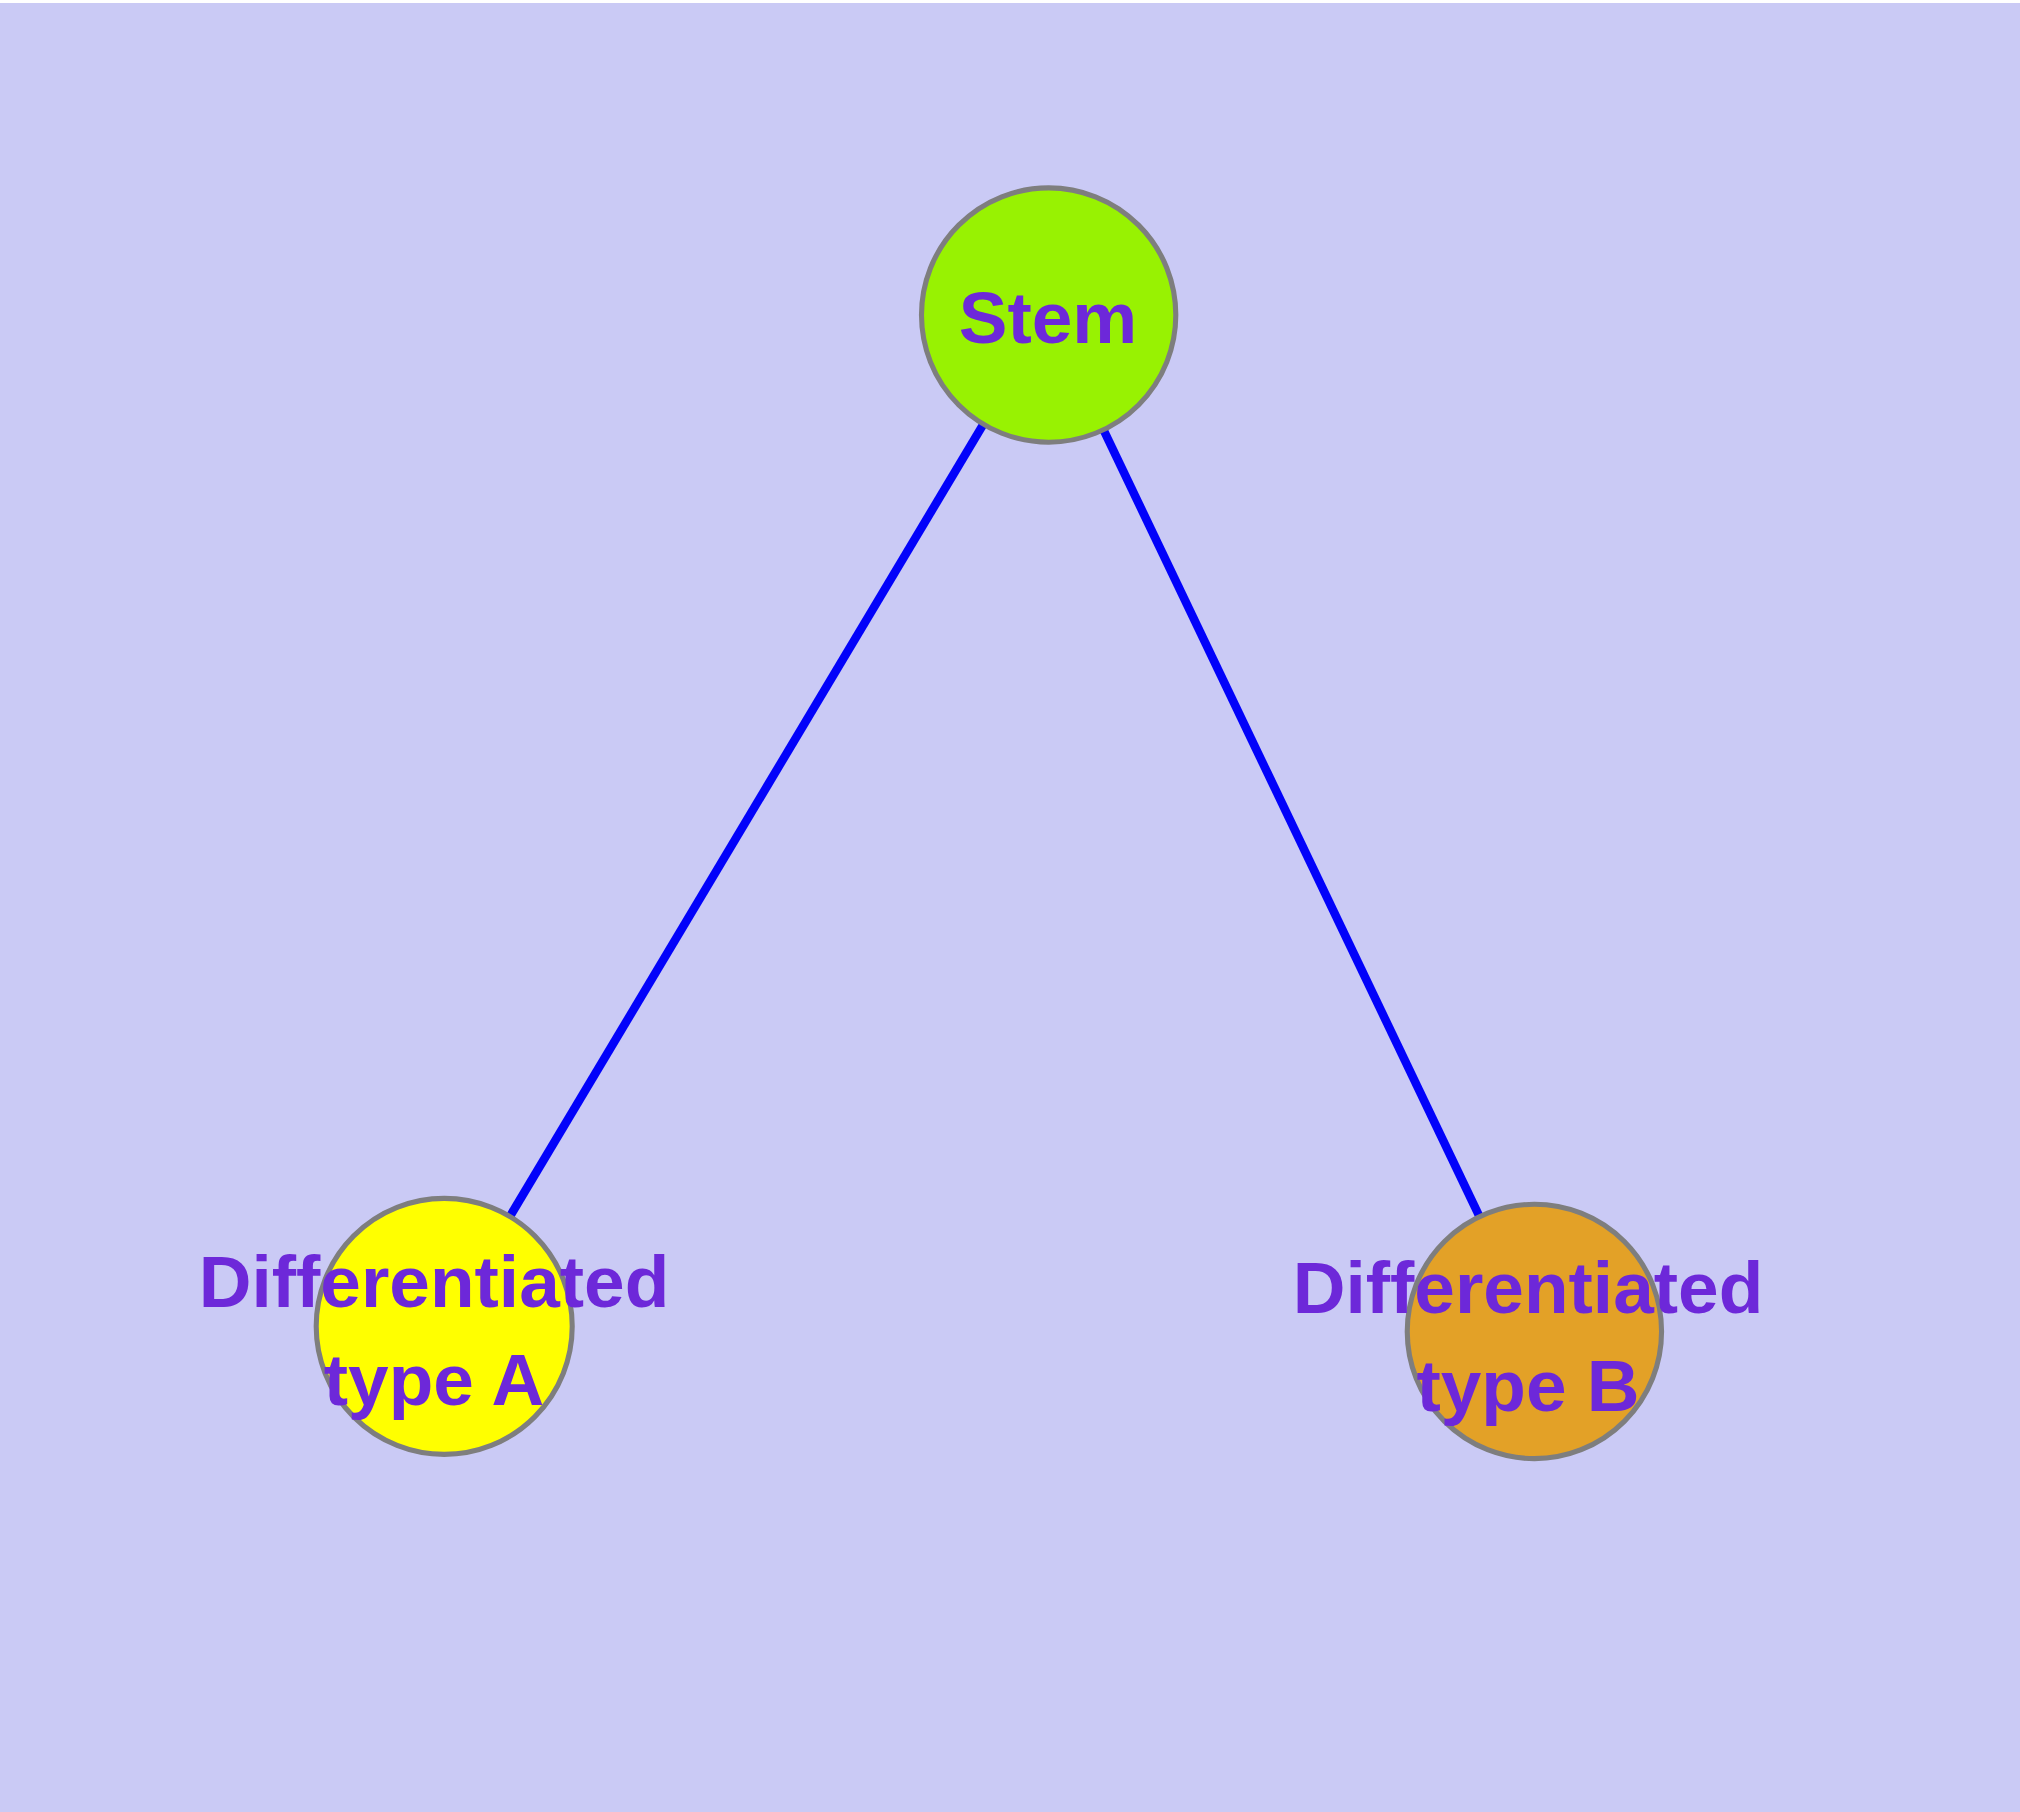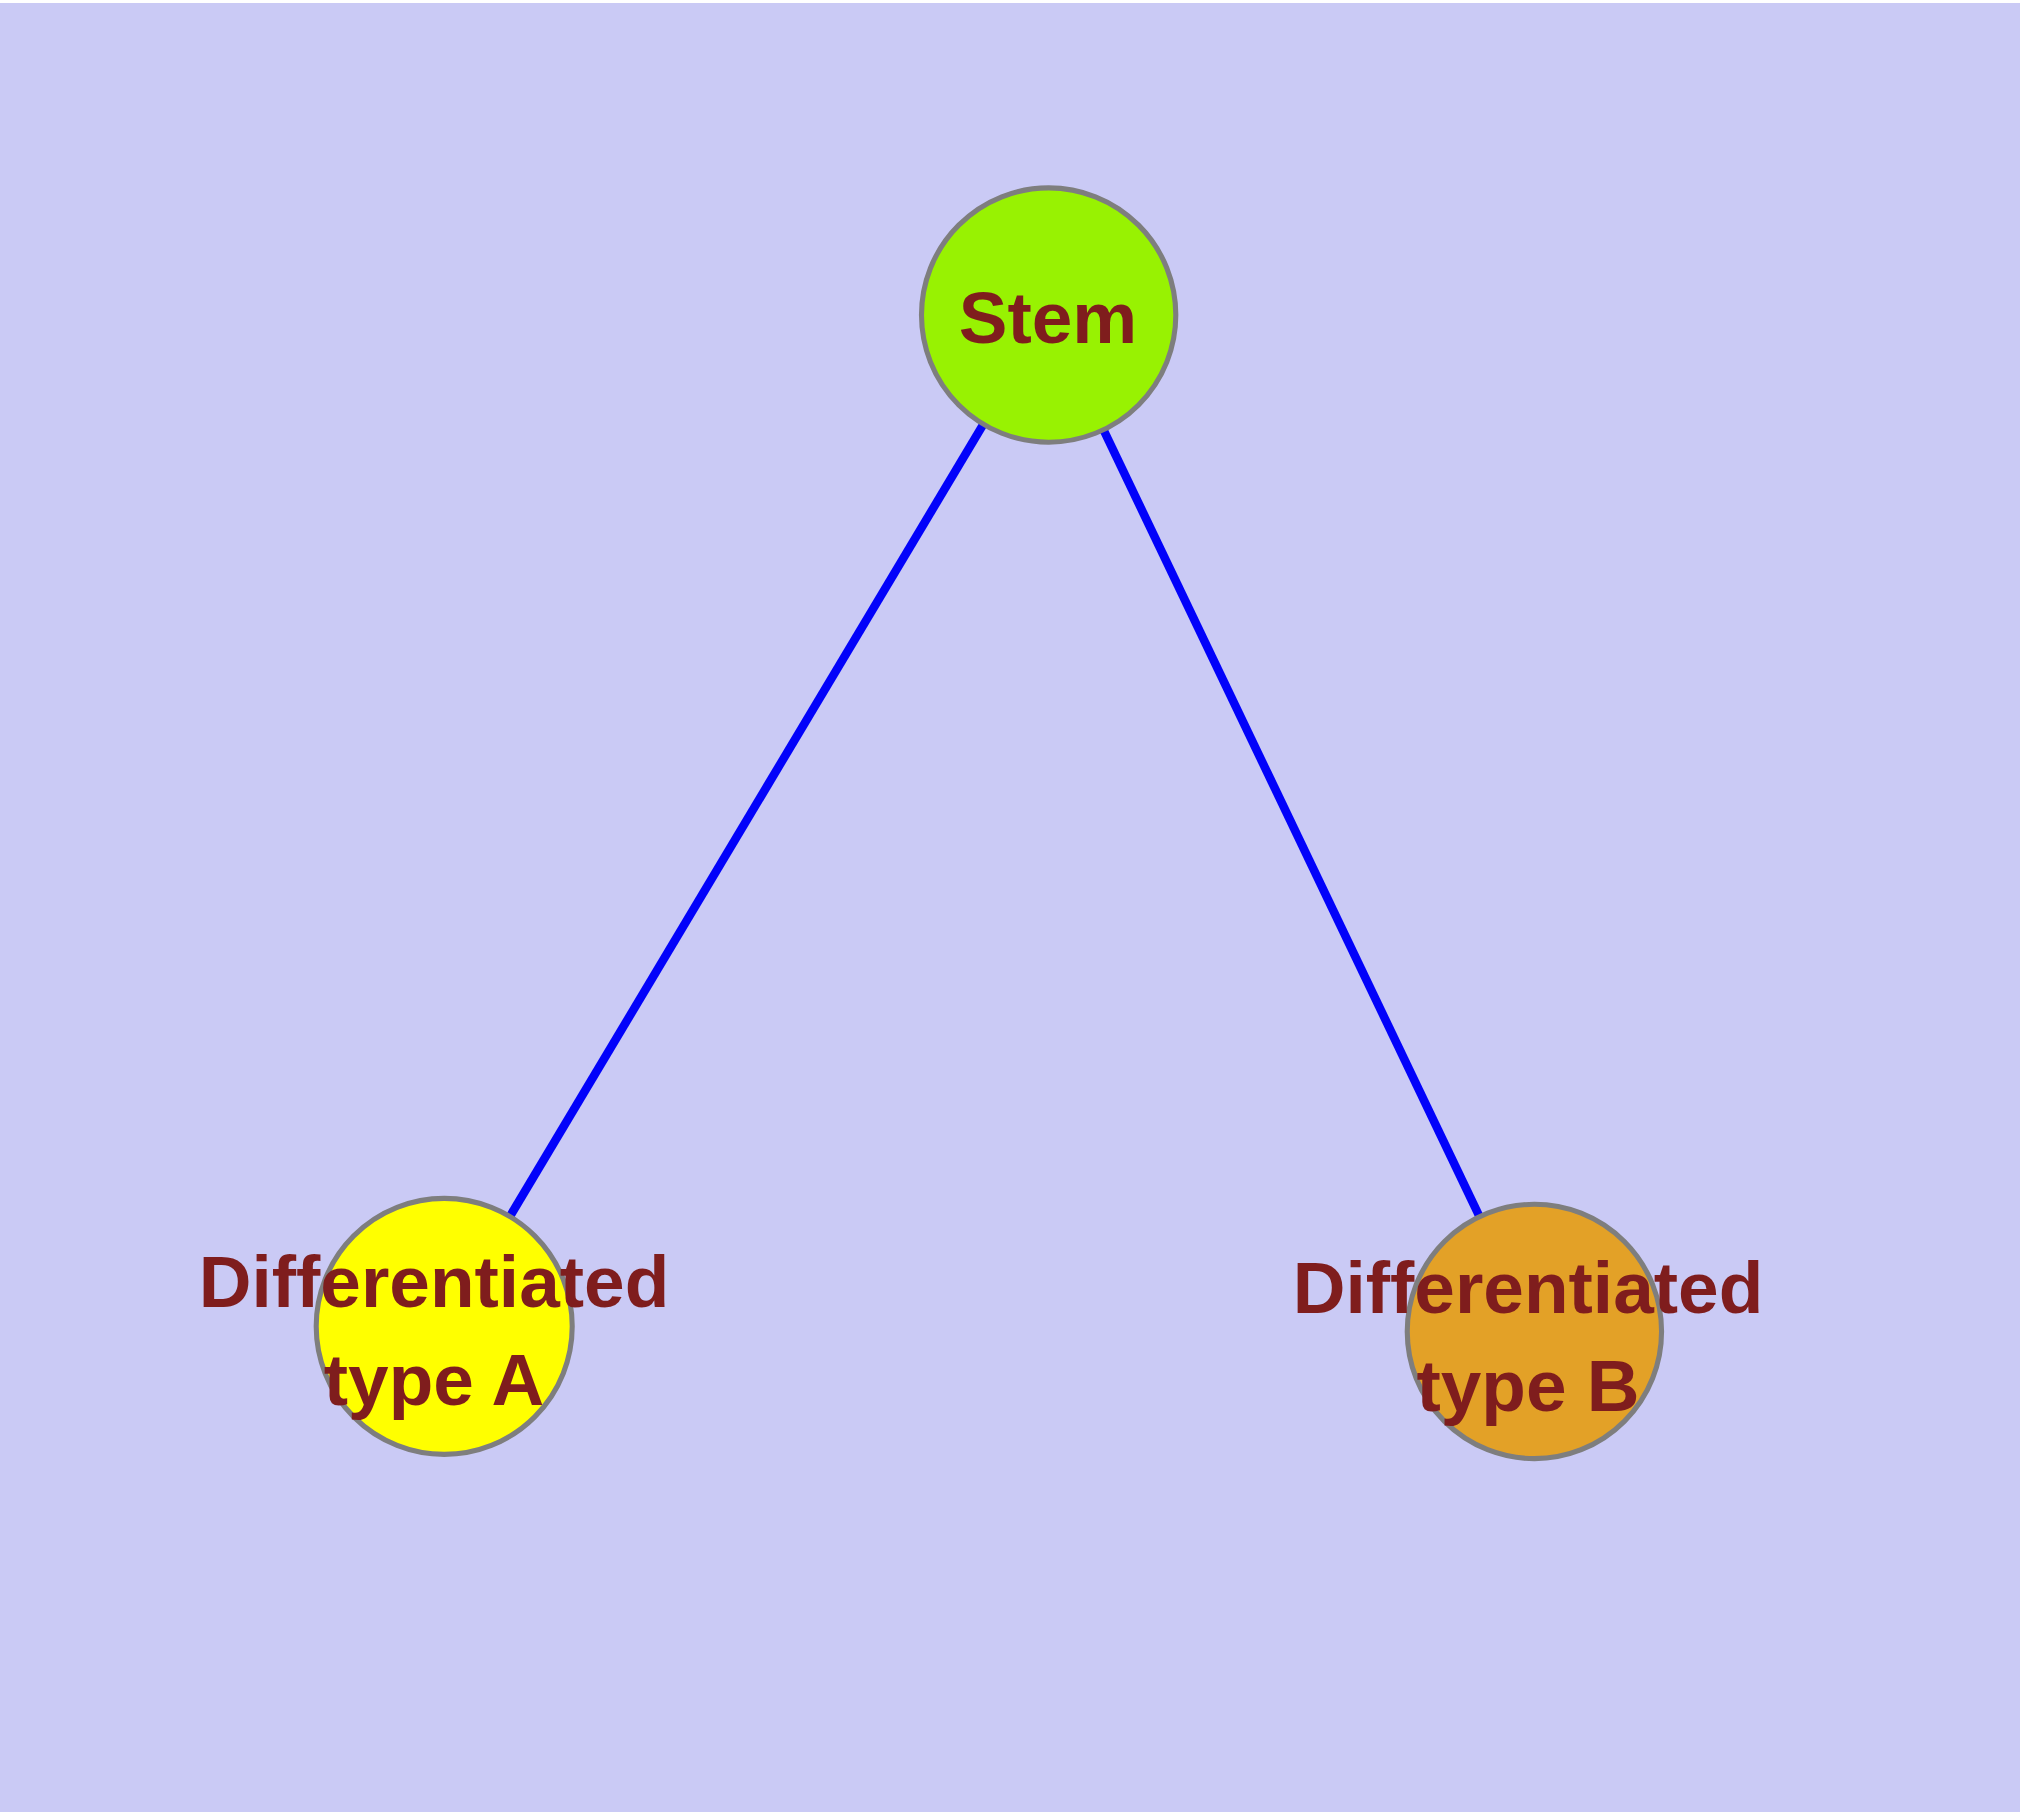--- a/index.html
+++ b/index.html
@@ -29,21 +29,21 @@
   .edge {
     stroke-width: 10px;
     fill: none;
   }
   .node-circle {
     stroke-width: 6px;
   }
   .node-label {
     position: absolute;
     transform: translate(-50%, -50%);
-    color: #7f1d1d;
+    color: #6d28d9;
     font-weight: bold;
     font-size: 73px;
     line-height: 98px;
     text-align: center;
     white-space: pre-line;
     letter-spacing: 0px;
     pointer-events: none;
   }
 </style>
 </head>

